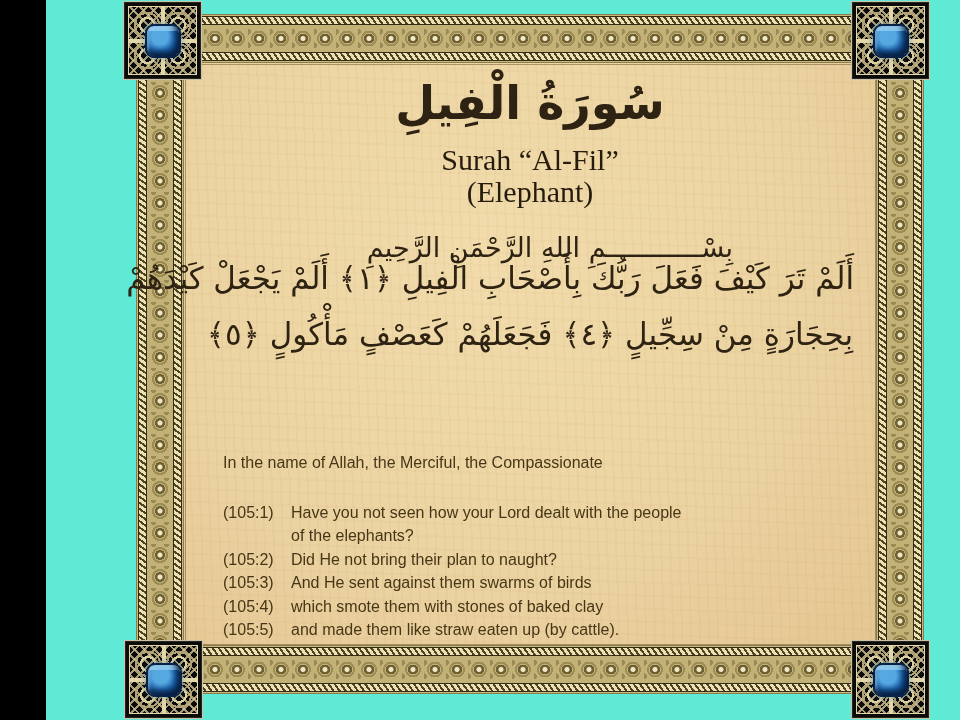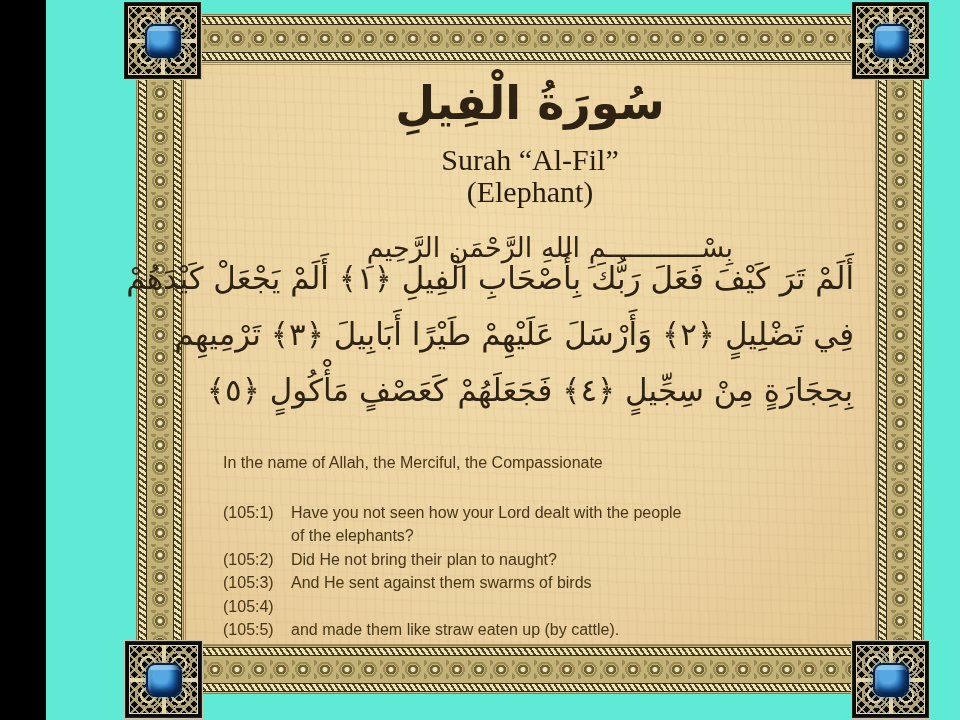--- a/index.html
+++ b/index.html
@@ -170,41 +170,41 @@
   </div>
 
   <div class="title-ar arabic">سُورَةُ الْفِيلِ</div>
   <div class="title-en">Surah “Al-Fil”</div>
   <div class="subtitle-en">(Elephant)</div>
 
   <div class="bismillah-ar arabic">بِسْــــــــــــمِ اللهِ الرَّحْمَنِ الرَّحِيمِ</div>
 
   <div class="verses-ar arabic">
     <div class="vline">أَلَمْ تَرَ كَيْفَ فَعَلَ رَبُّكَ بِأَصْحَابِ الْفِيلِ ﴿١﴾ أَلَمْ يَجْعَلْ كَيْدَهُمْ</div>
-    <div class="vline">فِي تَضْلِيلٍ ﴿٢﴾ وَأَرْسَلَ عَلَيْهِمْ طَيْرًا أَبَابِيلَ ﴿٣﴾ تَرْمِيهِم</div>
     <div class="vline">بِحِجَارَةٍ مِنْ سِجِّيلٍ ﴿٤﴾ فَجَعَلَهُمْ كَعَصْفٍ مَأْكُولٍ ﴿٥﴾</div>
   </div>
 
   <div class="english">
     <div class="bism">In the name of Allah, the Merciful, the Compassionate</div>
     <div class="vrow">
       <span class="vref">(105:1)</span>
       <span class="vtext">Have you not seen how your Lord dealt with the people
 of the elephants?</span>
     </div>
     <div class="vrow">
       <span class="vref">(105:2)</span>
       <span class="vtext">Did He not bring their plan to naught?</span>
     </div>
     <div class="vrow">
       <span class="vref">(105:3)</span>
       <span class="vtext">And He sent against them swarms of birds</span>
     </div>
     <div class="vrow">
       <span class="vref">(105:4)</span>
+      <span class="vtext">which smote them with stones of baked clay</span>
     </div>
     <div class="vrow">
       <span class="vref">(105:5)</span>
       <span class="vtext">and made them like straw eaten up (by cattle).</span>
     </div>
   </div>
 
 </div>
 
 </body></html>

